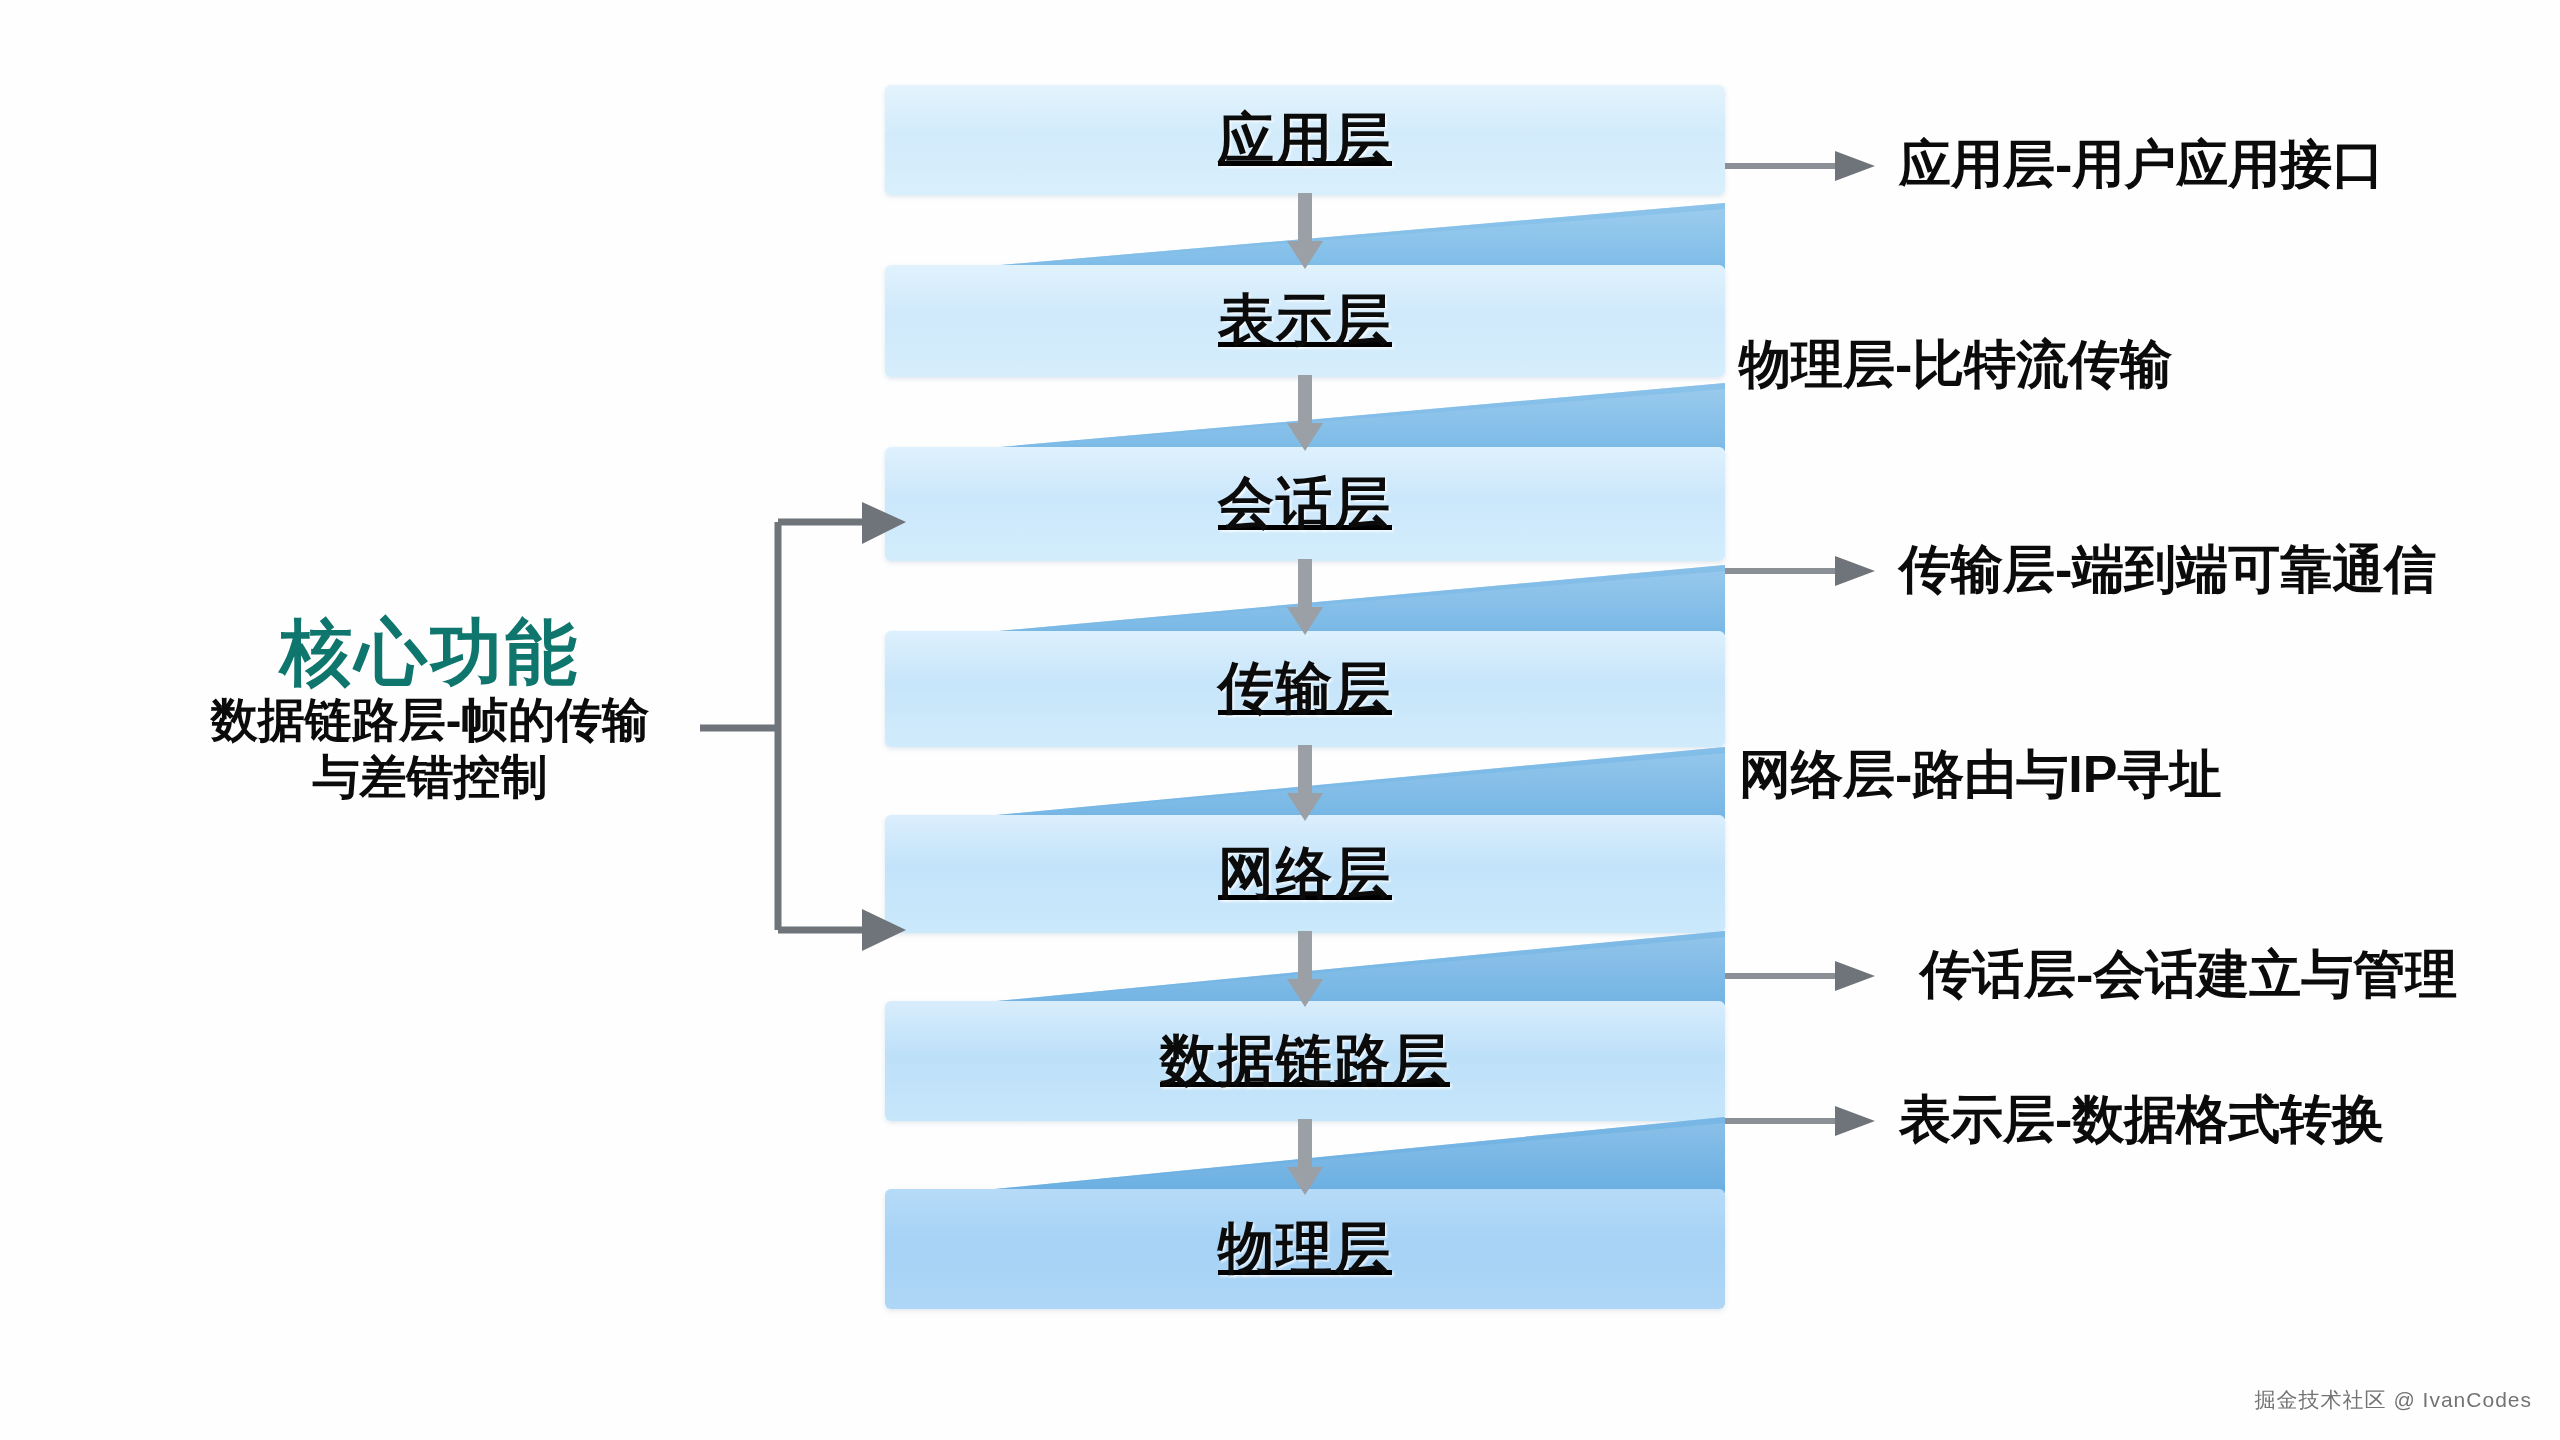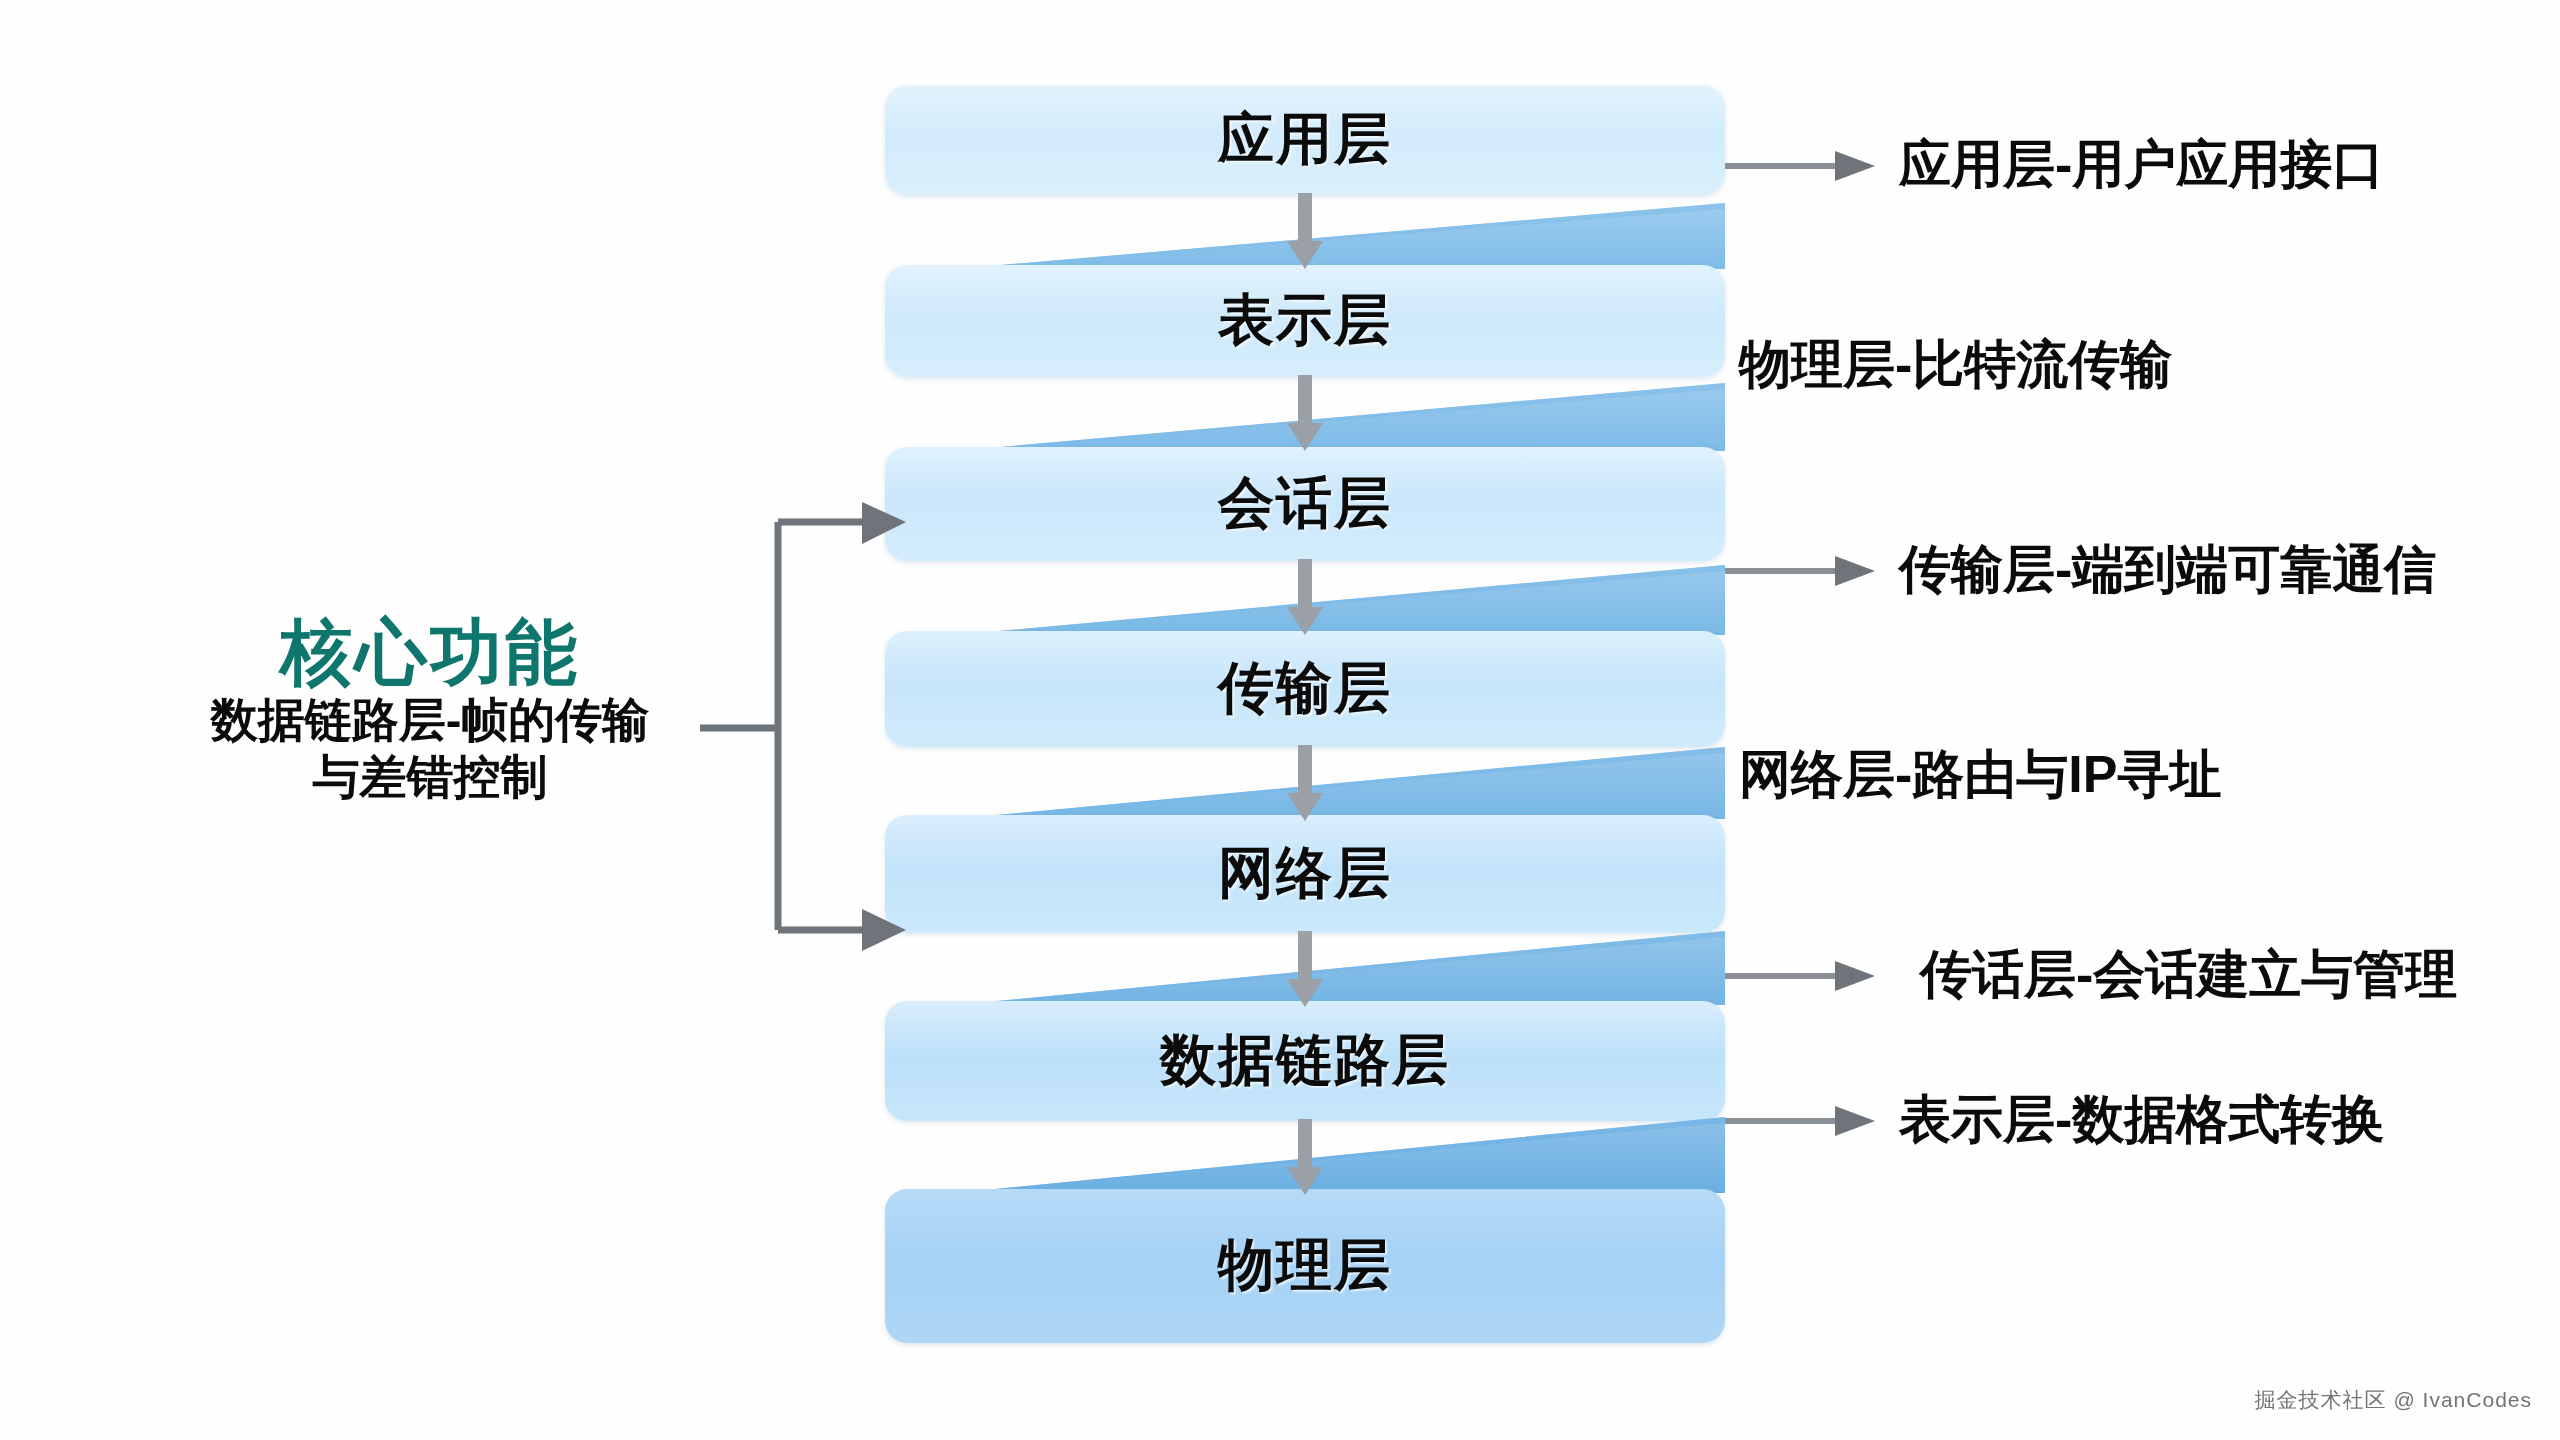--- a/index.html
+++ b/index.html
@@ -46,25 +46,26 @@
     width: 840px;
     height: 48px;
   }
   .slab-top svg { display: block; }
 
   
   .slab-front {
     position: absolute;
     left: 0;
     width: 840px;
-    border-radius: 22px;
+    border-radius: 6px;
     box-shadow: 0 2px 5px rgba(120,150,180,0.22);
     display: flex;
     align-items: center;
     justify-content: center;
+    text-decoration: underline;
   }
 
   .layer-label {
     font-size: 56px;
     font-weight: bold;
     color: #0b0b0b;
     letter-spacing: 2px;
     text-shadow: 2px 2px 2px rgba(255,255,255,0.65);
     white-space: nowrap;
     position: relative;
@@ -251,21 +252,21 @@
           <defs>
               <linearGradient id="gt7" x1="0" y1="0" x2="0" y2="1">
             <stop offset="0%" stop-color="#8cc1e9"></stop>
                 <stop offset="100%" stop-color="#6aafe2"></stop>
           </linearGradient>
             </defs>
           <path d="M 70 76 L 840 0 L 840 76 Z" fill="url(#gt7)"></path>
           <path d="M 0 76 L 70 76 L 840 0 L 840 6 L 72 76 Z" fill="#6aafe2" opacity="0.55"></path>
         </svg>
       </div>
-      <div class="slab-front" style="top:0px; height:154px; background:linear-gradient(180deg,#b6dbf8 0%,#a6d2f5 45%,#aed6f6 100%);">
+      <div class="slab-front" style="top:0px; height:120px; background:linear-gradient(180deg,#b6dbf8 0%,#a6d2f5 45%,#aed6f6 100%);">
         <span class="layer-label">物理层</span>
       </div>
     </div>
 
     <div class="down-arrow" style="top:108px;">
       <svg width="46" height="76" viewBox="0 0 46 76">
           <path d="M16 0 h14 v48 h11 L23 76 L5 48 h11 Z" fill="#9aa0a6"></path>
         </svg>
     </div>
     <div class="down-arrow" style="top:290px;">

